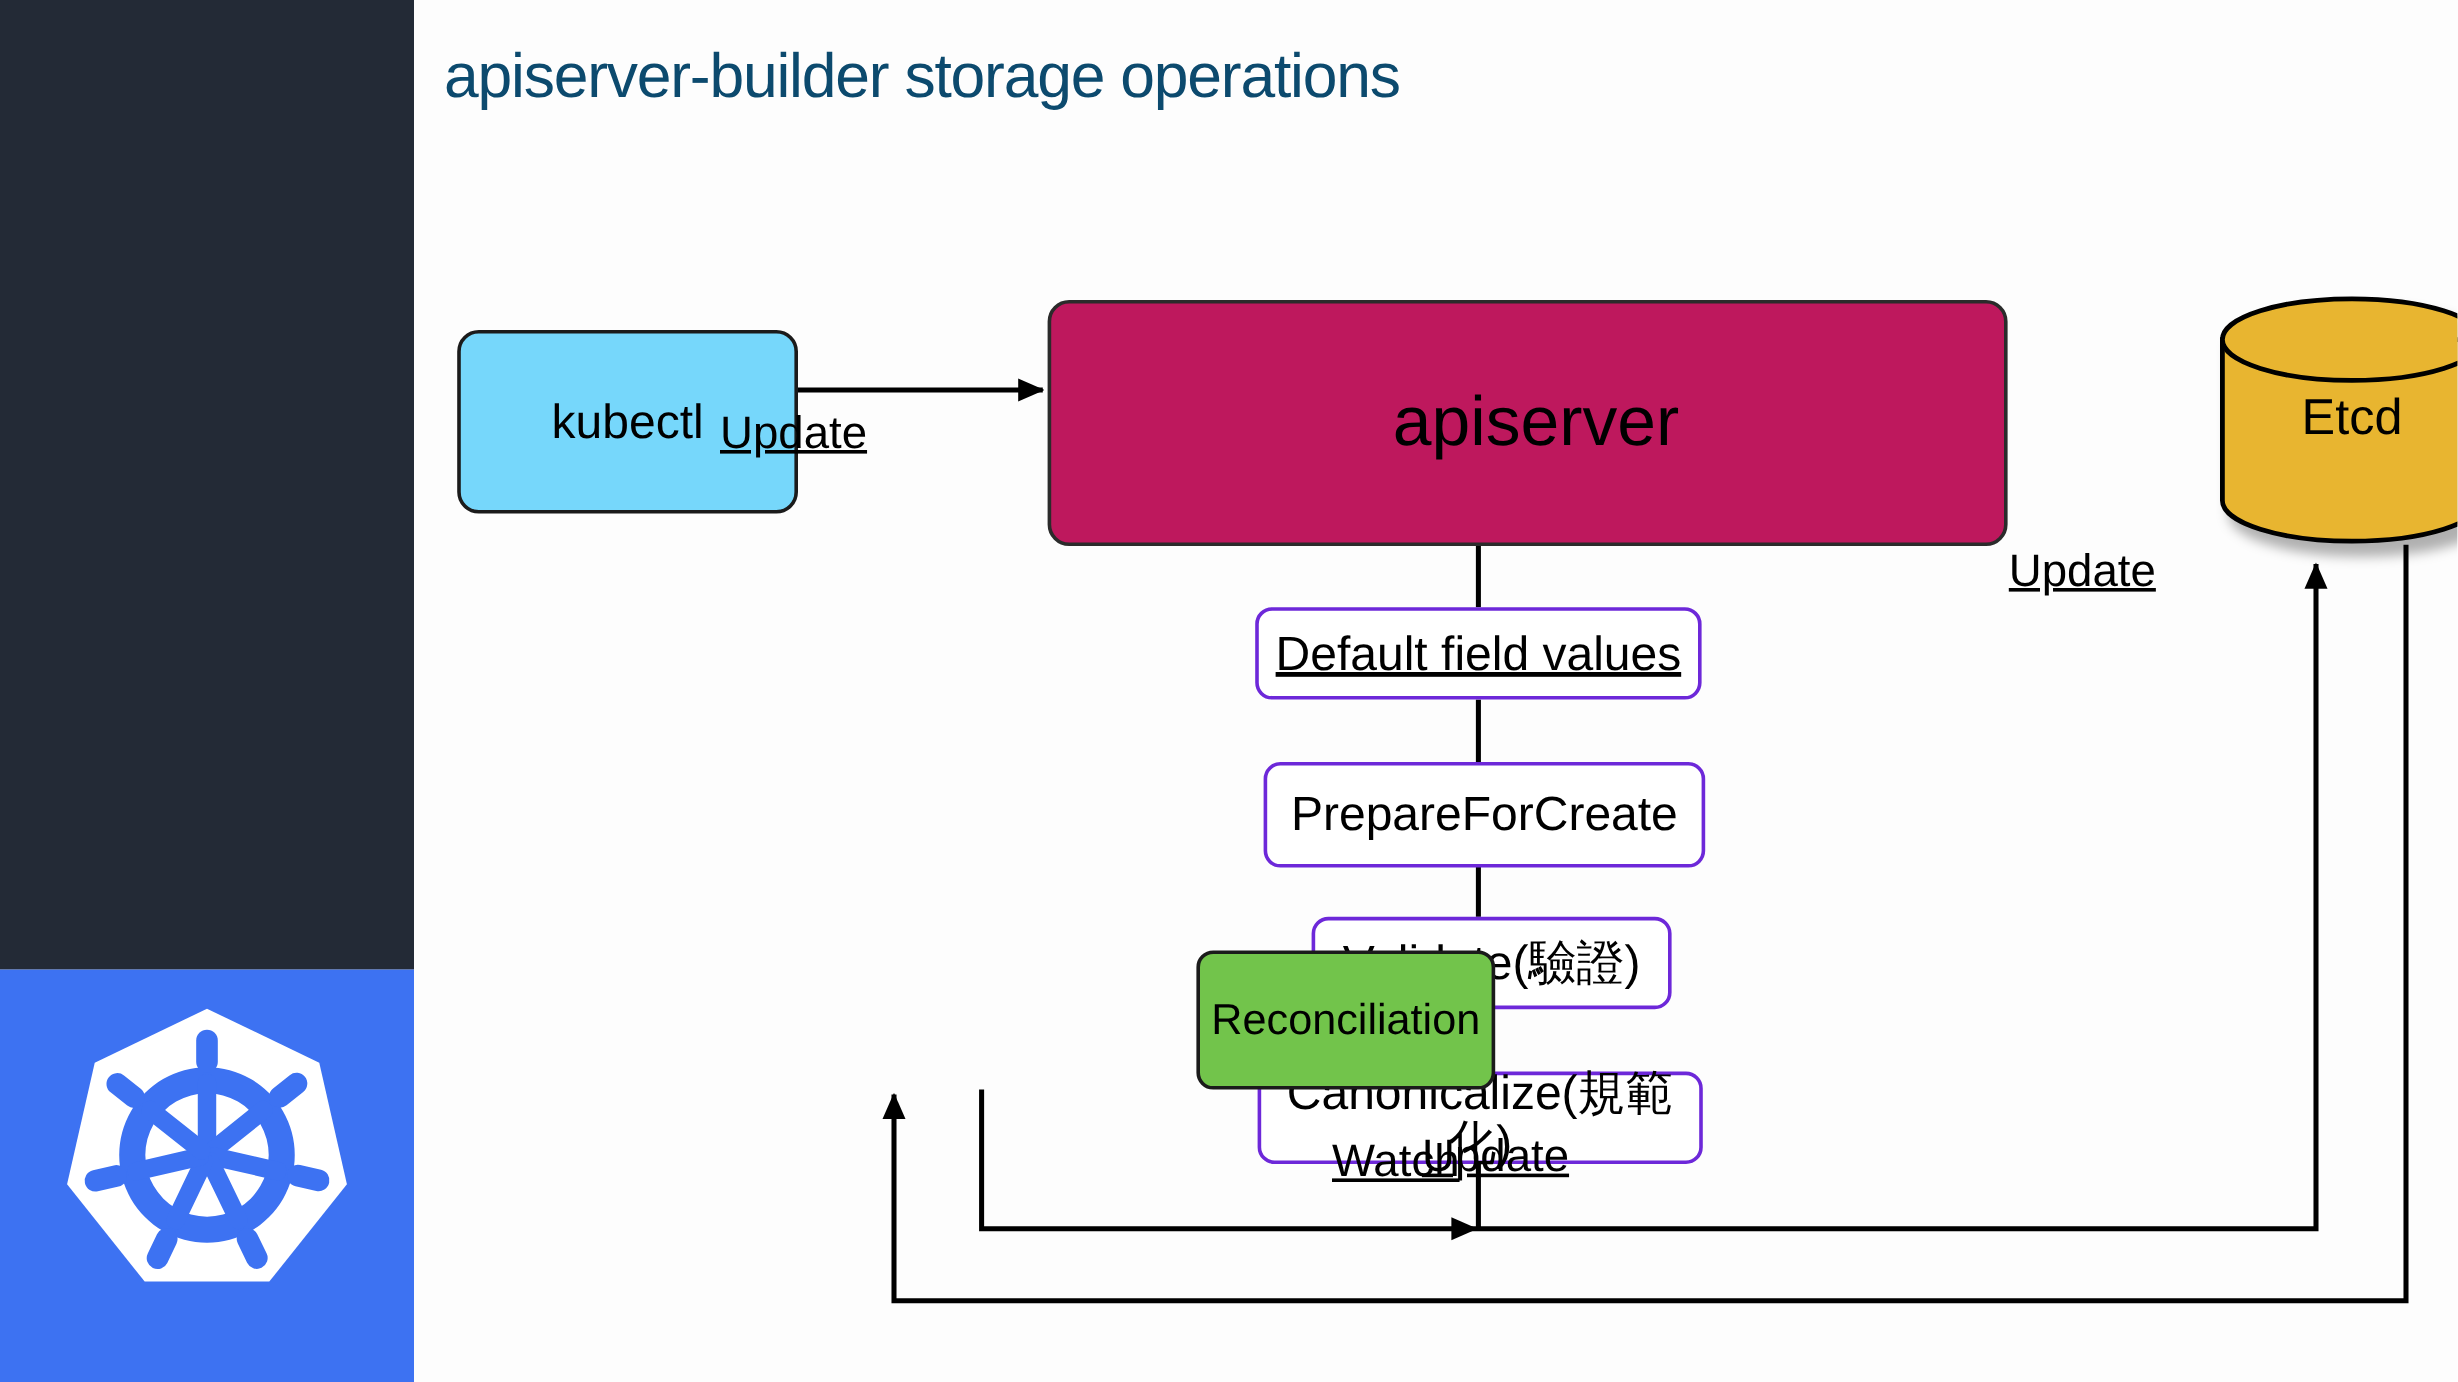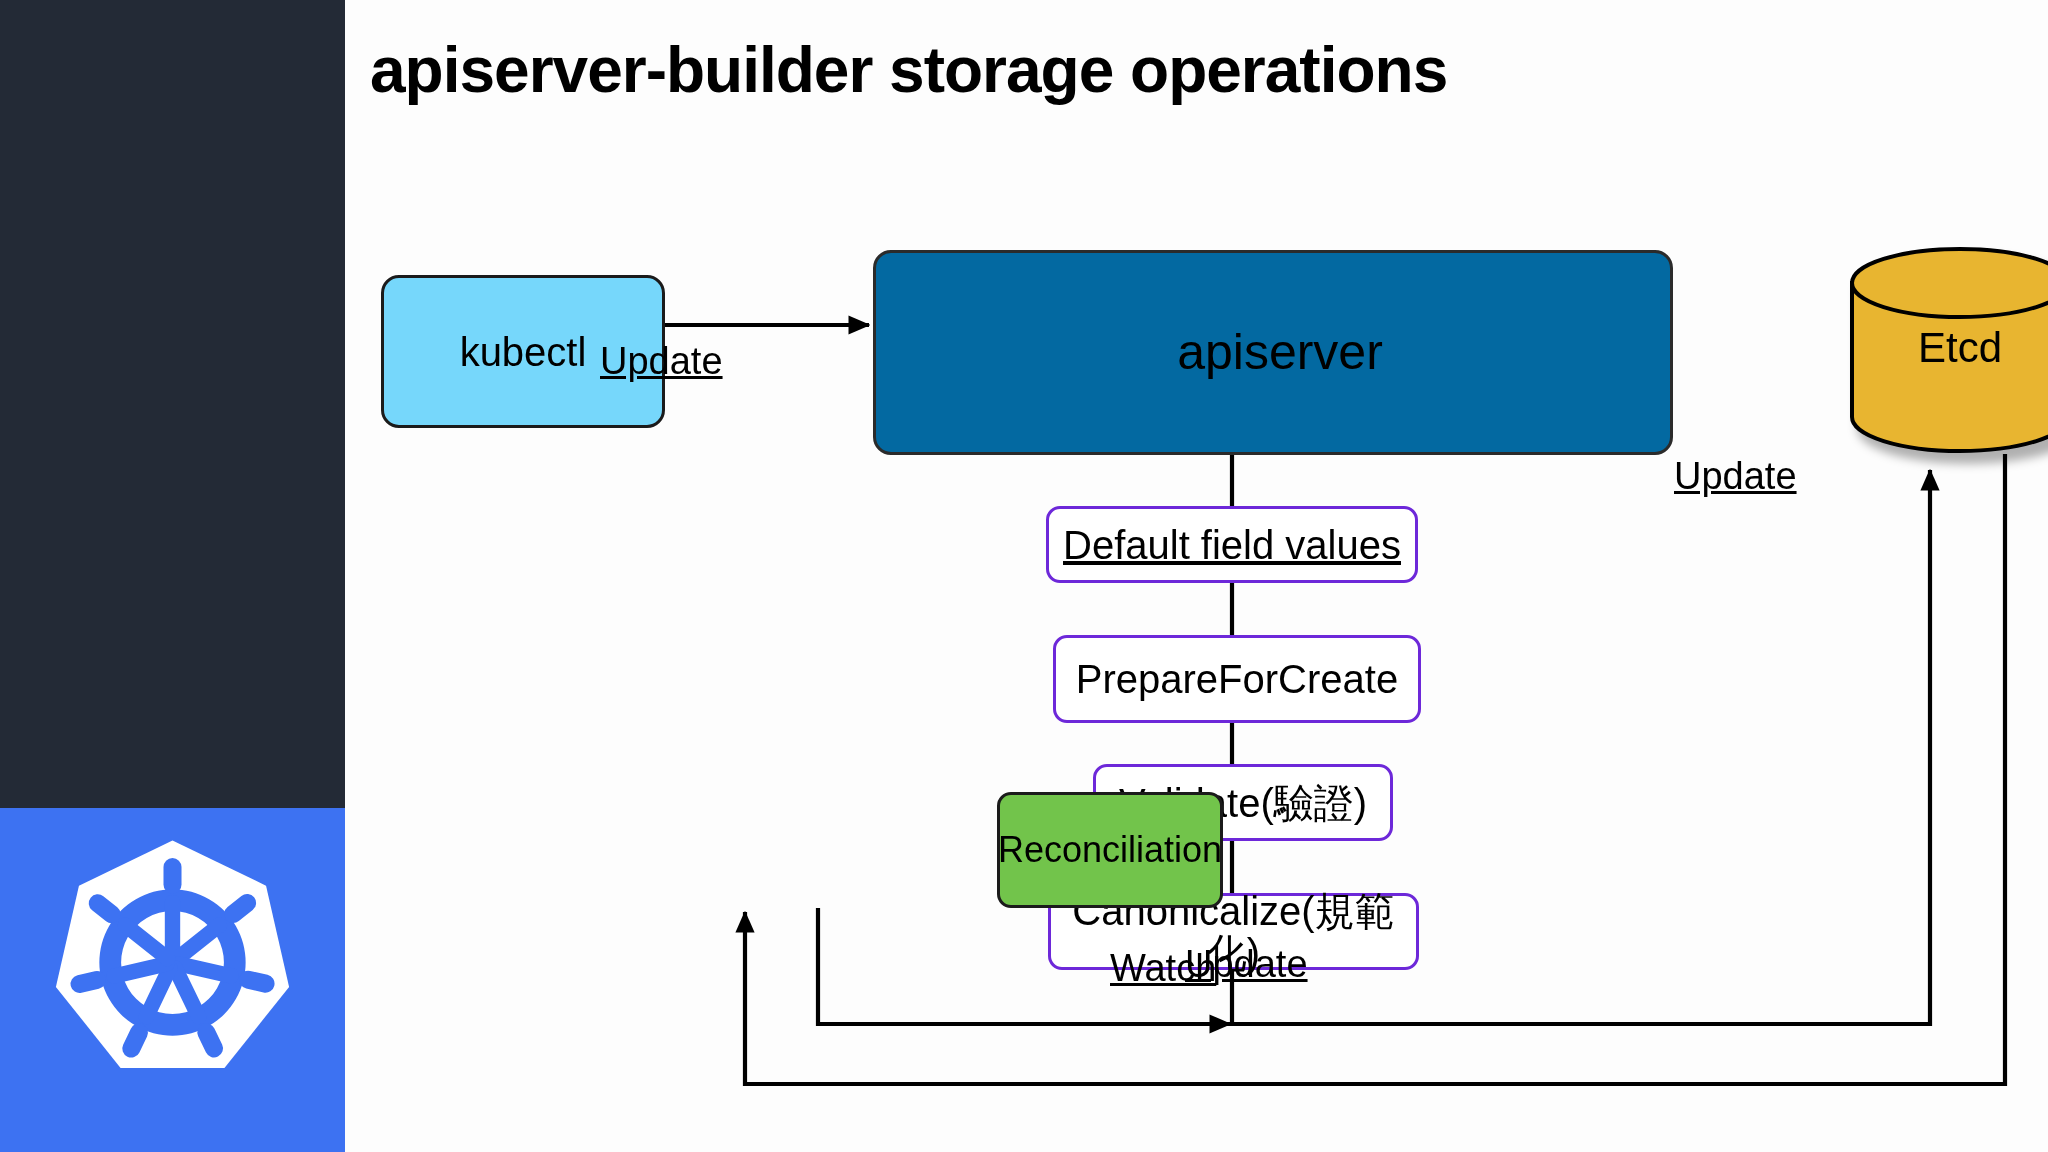--- a/index.html
+++ b/index.html
@@ -50,23 +50,23 @@
     width: 265px;
     height: 265px;
   }
 
   
   #title {
     position: absolute;
     left: 370px;
     top: 38px;
     width: 1660px;
-    font-size: 64px;
-    font-weight: bold;
-    color: #000000;
+    font-size: 52px;
+    font-weight: normal;
+    color: #0c4a6e;
     letter-spacing: -1px;
     white-space: nowrap;
     line-height: 1.0;
   }
 
   
   #diagram {
     position: absolute;
     left: 345px;
     top: 0;
@@ -98,23 +98,23 @@
   #node-kubectl {
     left: 36px;  top: 275px;
     width: 284px; height: 153px;
     background: #76d7fb;
     border-color: #1b1b1b;
     font-size: 40px;
   }
   #node-apiserver {
     left: 528px; top: 250px;
     width: 800px; height: 205px;
-    background: #0369a1;
+    background: #be185d;
     border-color: #2b2b2b;
-    font-size: 50px;
+    font-size: 58px;
     padding-left: 14px;
   }
   #node-default {
     left: 701px; top: 506px;
     width: 372px; height: 77px;
     font-size: 40px;
     text-decoration: underline;
   }
   #node-prepare {
     left: 708px; top: 635px;
@@ -126,21 +126,21 @@
     width: 300px; height: 77px;
     font-size: 40px;
   }
   #node-canonicalize {
     left: 703px; top: 893px;
     width: 371px; height: 77px;
     font-size: 40px;
   }
   #node-reconciliation {
     left: 652px; top: 792px;
-    width: 226px; height: 116px;
+    width: 249px; height: 116px;
     background: #72c44b;
     border-color: #1b1b1b;
     font-size: 36px;
   }
 
   
   #node-etcd {
     position: absolute;
     left: 1504px;
     top: 246px;

